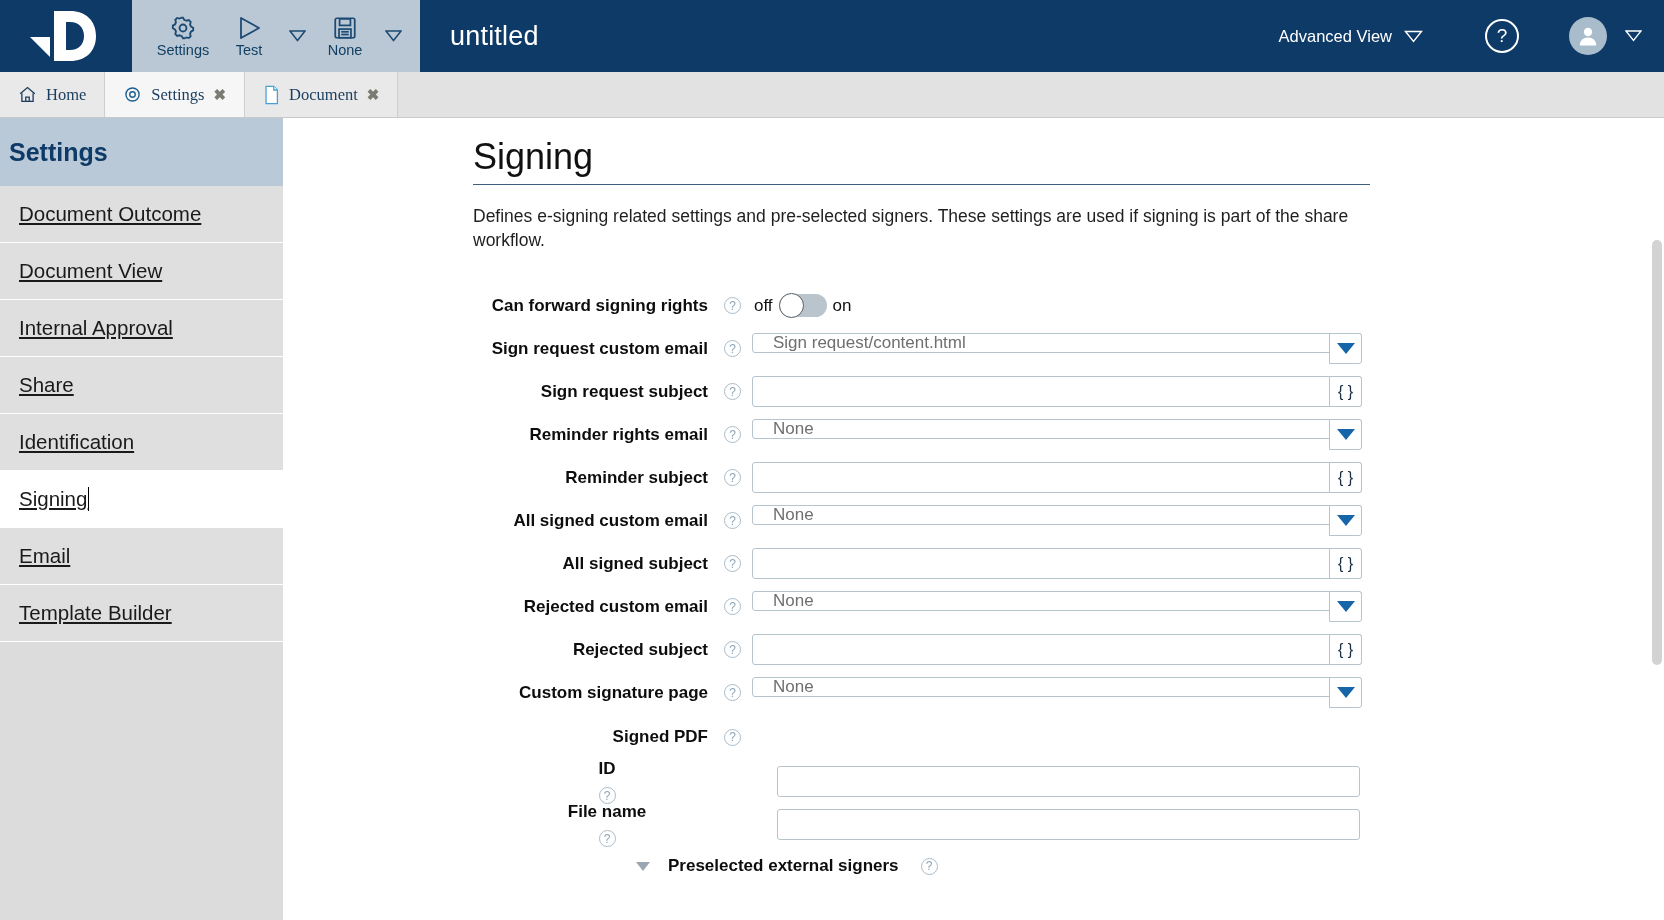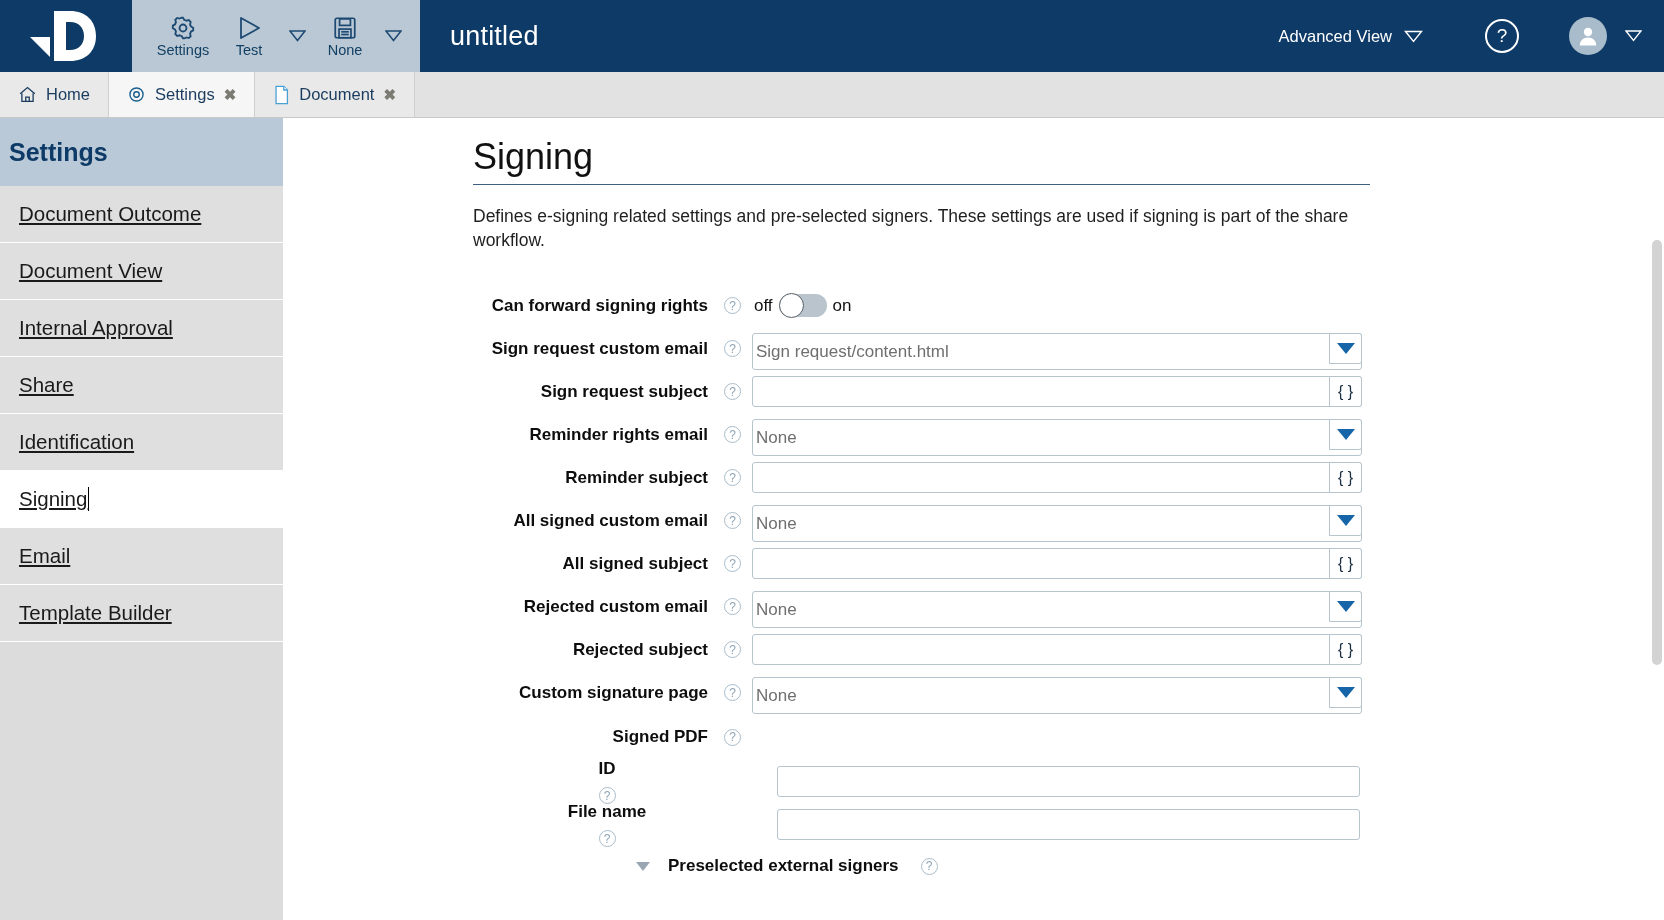--- a/index.html
+++ b/index.html
@@ -61,20 +61,21 @@
   .tabstrip {
     position: absolute; left: 0; top: 72px; width: 1664px; height: 46px;
     background: #e2e2e2; display: flex; align-items: flex-end;
     border-bottom: 1px solid #c9c9c9;
   }
   .tab {
     height: 45px; display: flex; align-items: center; gap: 9px;
     padding: 0 18px; font-size: 16.5px; color: #1a3c5e;
     background: #e9e9e9; border-right: 1px solid #cfcfcf;
     cursor: pointer;
+    font-family: Liberation Serif, serif;
   }
   .tab.active { background: #f6f6f6; }
   .tab .tclose { color: #7b7b73; font-size: 15px; font-weight: bold; cursor: pointer; }
 
   
   .sidebar {
     position: absolute; left: 0; top: 118px; width: 283px; height: 802px;
     background: #dcdcdc; overflow: hidden;
   }
   .side-header {
@@ -114,23 +115,23 @@
   }
   .qmark {
     width: 17px; height: 17px; border-radius: 50%;
     border: 1.3px solid #a9bcc9; color: #8ea4b5; font-size: 12px;
     display: inline-flex; align-items: center; justify-content: center;
     font-weight: normal; flex: 0 0 auto; cursor: pointer;
   }
   .field-wrap { position: relative; width: 610px; height: 31px; margin-left: 2px; }
 
   .select-box {
-    width: 100%; height: 37px; border: 1px solid #b6c4ce; border-radius: 3px;
+    width: 100%; height: 20px; border: 1px solid #b6c4ce; border-radius: 3px;
     background: #ffffff; display: flex; align-items: center;
-    padding-left: 3px; font-size: 17px; color: #6f6f6f; cursor: pointer;
+    padding-left: 20px; font-size: 17px; color: #6f6f6f; cursor: pointer;
   }
   .sel-arrow {
     position: absolute; right: 0px; top: 0; width: 33px; height: 31px;
     border: 1px solid #b6c4ce; border-radius: 0 3px 3px 0; background: #ffffff;
     display: flex; align-items: center; justify-content: center; cursor: pointer;
   }
   .sel-arrow i {
     width: 0; height: 0; border-left: 9px solid transparent;
     border-right: 9px solid transparent; border-top: 11px solid #1565a8;
     display: block;

